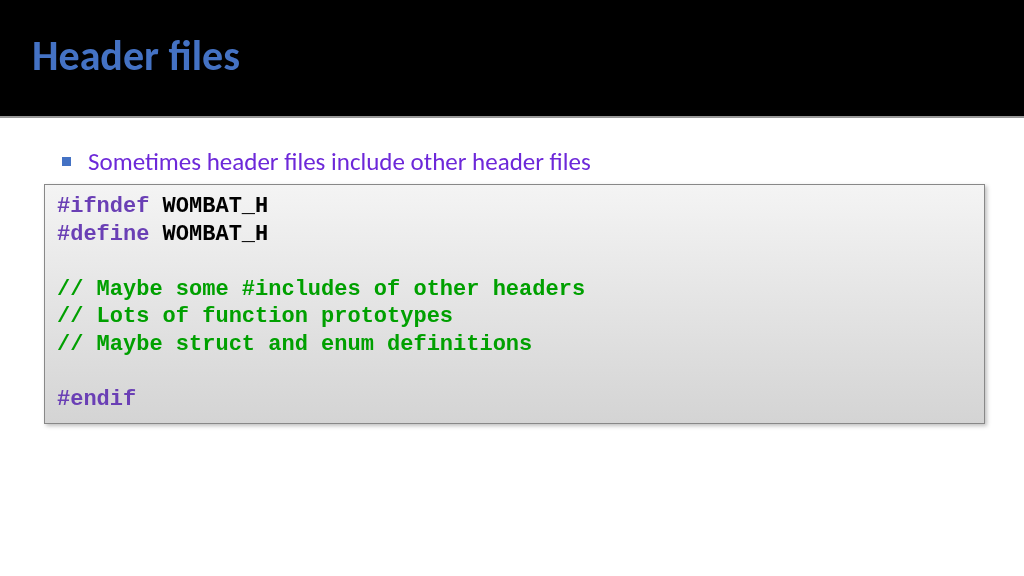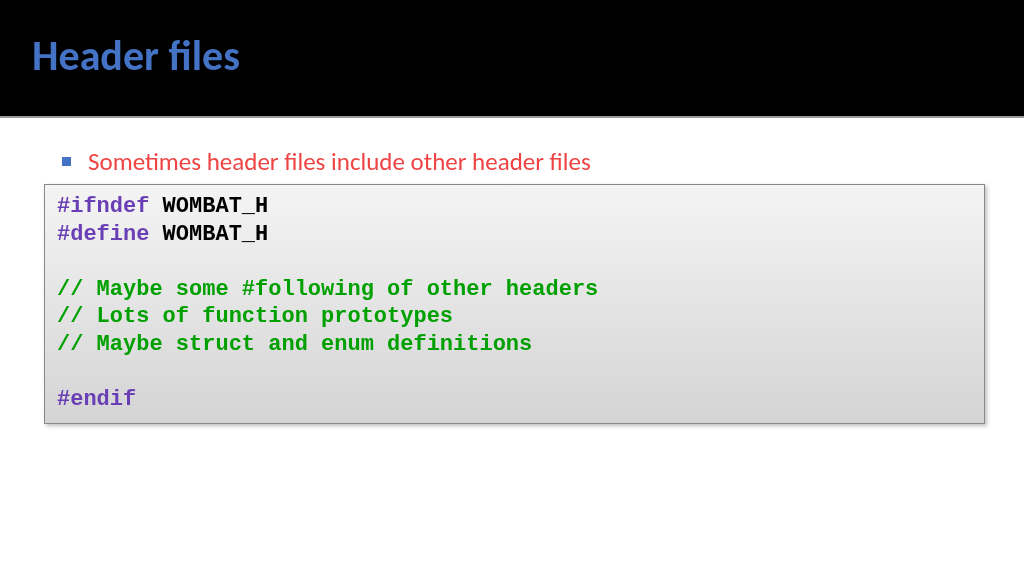--- a/index.html
+++ b/index.html
@@ -25,21 +25,21 @@
       padding: 28px 45px 0 60px;
     }
     .bullets {
       list-style: none;
     }
     .bullets li {
       position: relative;
       padding-left: 28px;
       font-size: 25px;
       line-height: 1.28;
-      color: #ef4444;
+      color: #6d28d9;
       margin-bottom: 0;
     }
     .bullets li::before {
       content: "";
       position: absolute;
       left: 2px;
       top: 11px;
       width: 9px;
       height: 9px;
       background: #4472c4;
@@ -74,18 +74,18 @@
 </div>
 
 <div class="content">
   <ul class="bullets">
     <li>Sometimes header files include other header files</li>
   </ul>
 
   <div class="code-box"><span class="tok-pp">#ifndef</span><span class="tok-id"> WOMBAT_H</span>
 <span class="tok-pp">#define</span><span class="tok-id"> WOMBAT_H</span>
 <span></span>
-<span class="tok-cm">// Maybe some #following of other headers</span>
+<span class="tok-cm">// Maybe some #includes of other headers</span>
 <span class="tok-cm">// Lots of function prototypes</span>
 <span class="tok-cm">// Maybe struct and enum definitions</span>
 <span></span>
 <span class="tok-pp">#endif</span></div>
 </div>
 
 </body></html>

